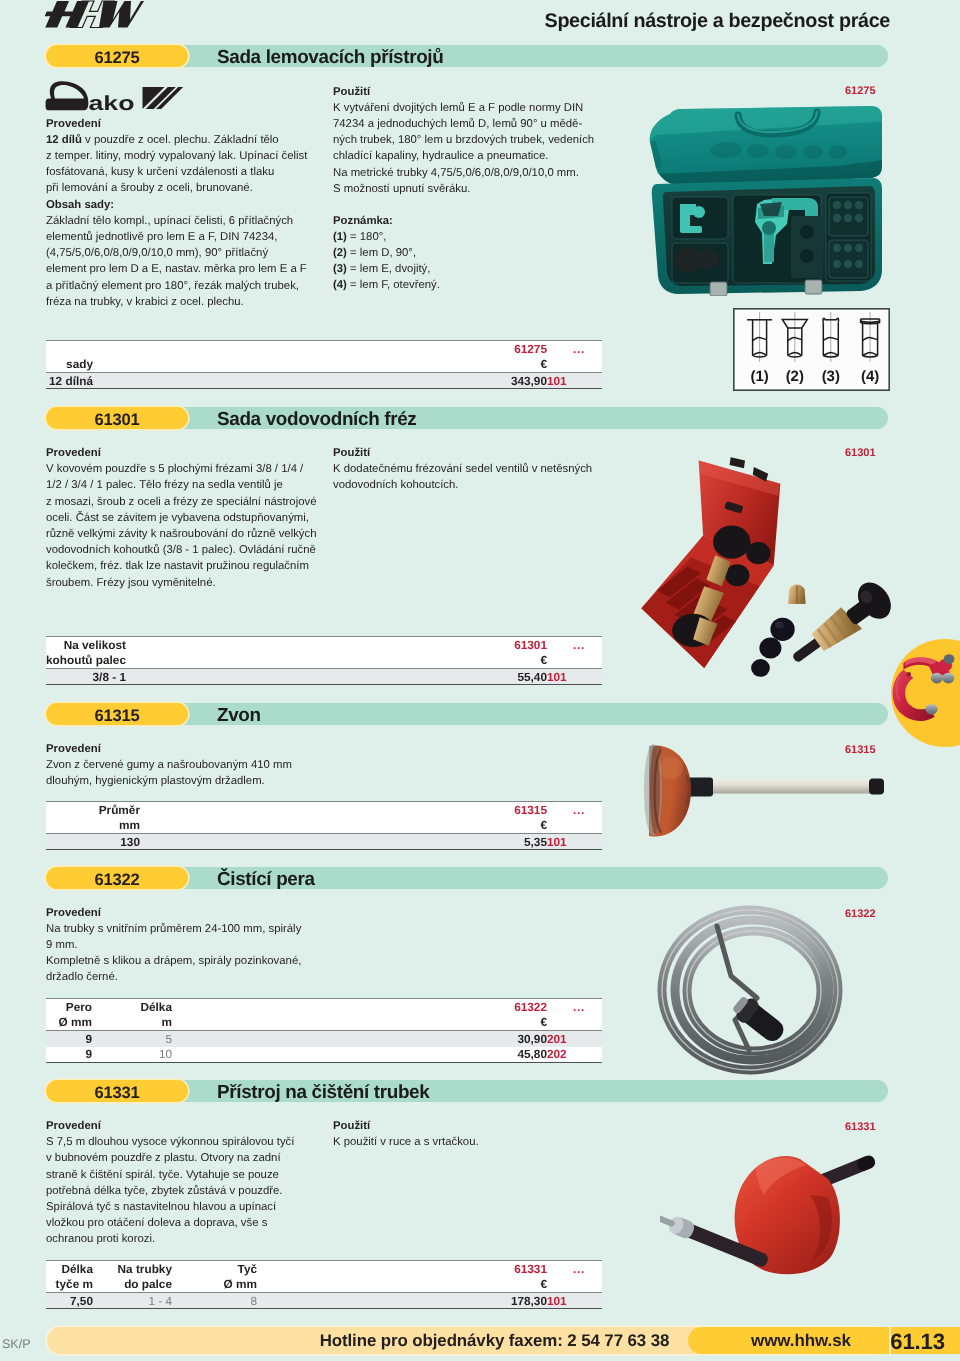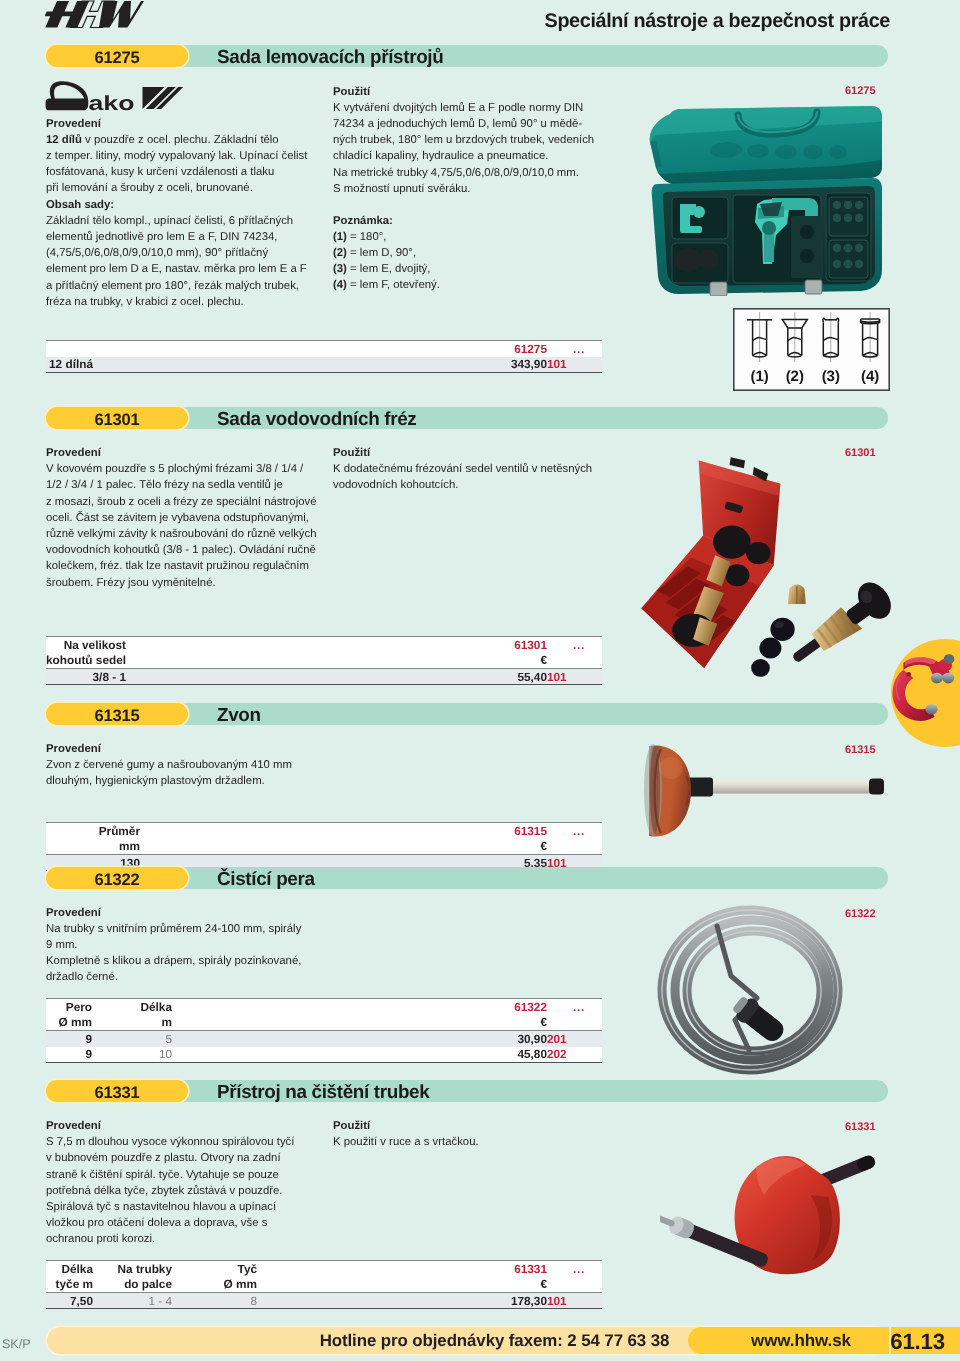--- a/index.html
+++ b/index.html
@@ -304,20 +304,27 @@
         <col style="width:55px">
       </colgroup>
     <tbody>
         <tr class="hrow tl">
       <td></td>
       <td></td>
       <td></td>
       <td class="c-r bold red">61275</td>
       <td class="c-c bold red dots">...</td>
     </tr>
+    <tr class="hrow bl">
+      <td class="c-r bold">sady</td>
+      <td></td>
+      <td></td>
+      <td class="c-r bold">€</td>
+      <td></td>
+    </tr>
     <tr class="drow bb">
       <td class="c-r bold">12 dílná</td>
       <td></td>
       <td></td>
       <td class="c-r bold">343,90</td>
       <td class="c-c bold red">101</td>
     </tr>
   </tbody>
     </table>
 
@@ -331,37 +338,37 @@
       </colgroup>
     <tbody>
         <tr class="hrow tl">
       <td class="c-r bold">Na velikost</td>
       <td></td>
       <td></td>
       <td class="c-r bold red">61301</td>
       <td class="c-c bold red dots">...</td>
     </tr>
     <tr class="hrow bl">
-      <td class="c-r bold">kohoutů sedel</td>
+      <td class="c-r bold">kohoutů palec</td>
       <td></td>
       <td></td>
       <td class="c-r bold">€</td>
       <td></td>
     </tr>
     <tr class="drow bb">
       <td class="c-r bold">3/8 - 1</td>
       <td></td>
       <td></td>
       <td class="c-r bold">55,40</td>
       <td class="c-c bold red">101</td>
     </tr>
   </tbody>
     </table>
 
-  <table class="tbl" style="top:822px">
+  <table class="tbl" style="top:801px">
     <colgroup>
         <col style="width:94px">
         <col style="width:0px">
         <col style="width:0px">
         <col style="width:407px">
         <col style="width:55px">
       </colgroup>
     <tbody>
         <tr class="hrow tl">
       <td class="c-r bold">Průměr</td>

